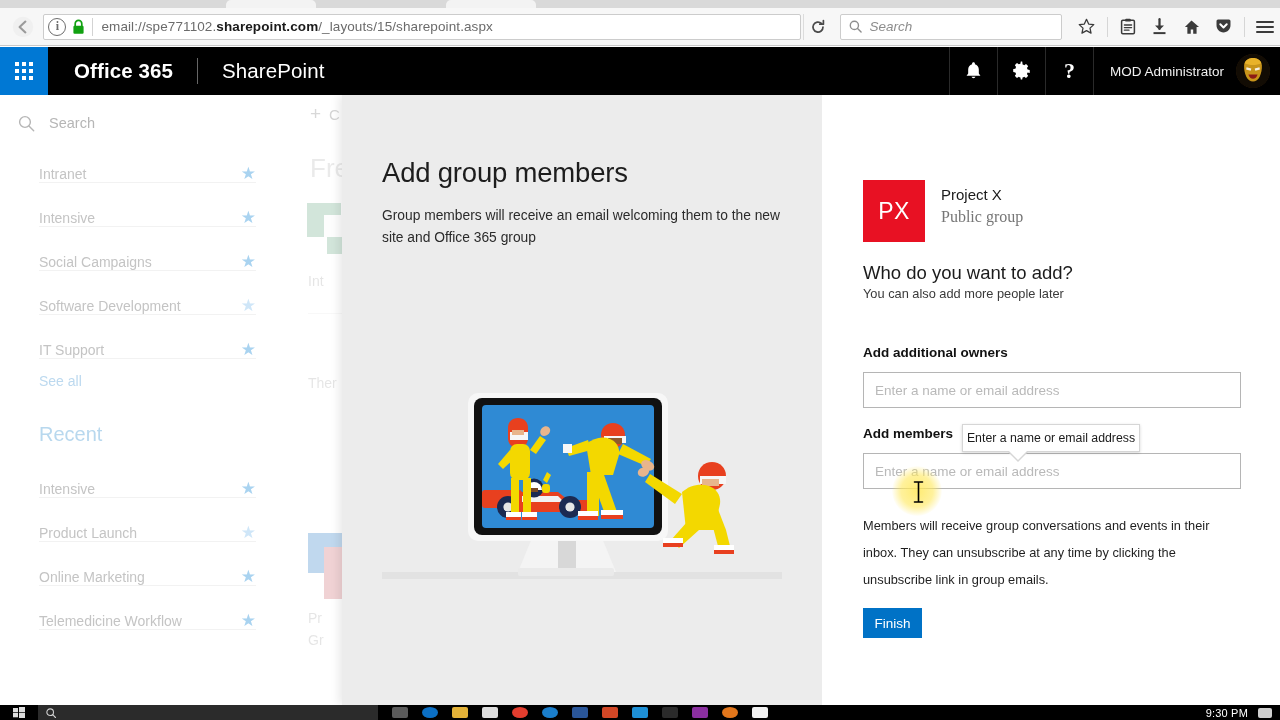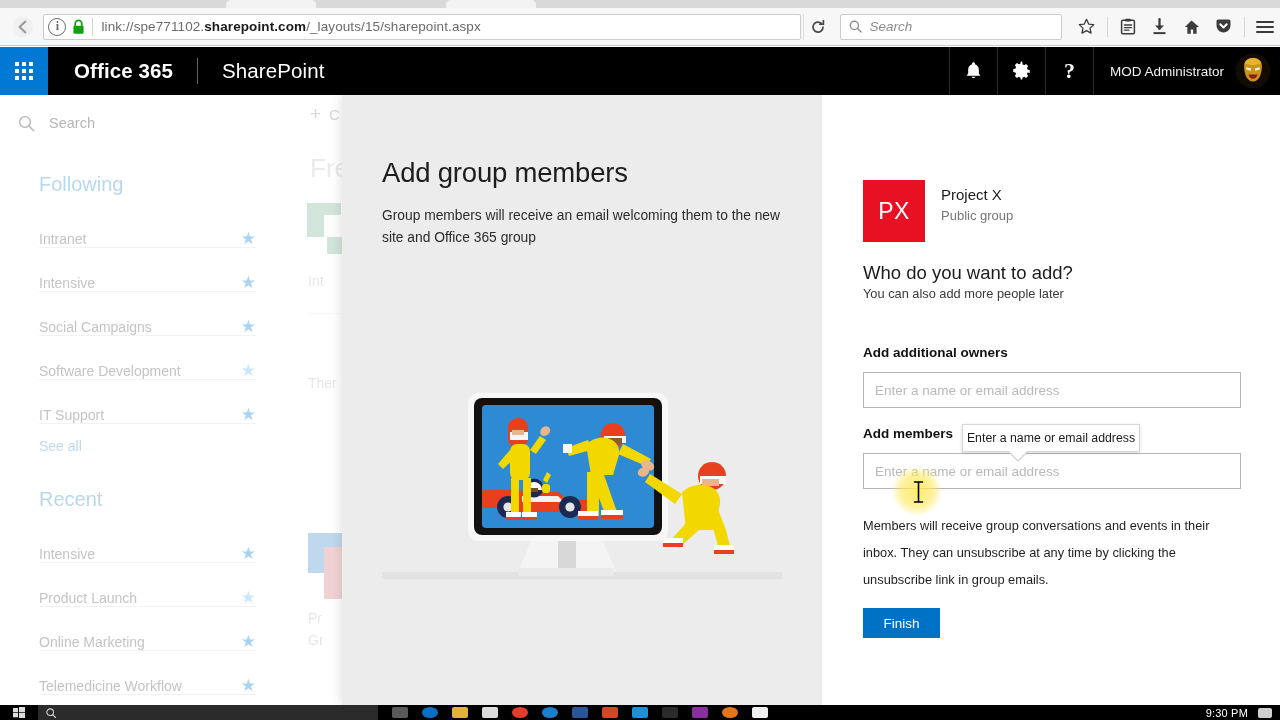--- a/index.html
+++ b/index.html
@@ -186,21 +186,21 @@
     position: absolute; top: 0; left: 480px; width: 458px; height: 610px;
     background: #fff;
   }
   .grp-head { position: absolute; top: 85px; left: 41px; display: flex; gap: 16px; align-items: flex-start; }
   .grp-logo {
     width: 62px; height: 62px; background: #e81123; color: #fff;
     display: flex; align-items: center; justify-content: center;
     font-size: 23px; letter-spacing: .5px;
   }
   .grp-name { font-size: 15px; color: #1b1b1b; padding-top: 6px; }
-  .grp-type { font-size: 13px; color: #767676; padding-top: 5px; }
+  .grp-type { font-size: 16px; color: #767676; padding-top: 5px; font-family: Liberation Serif, serif; }
 
   .q-title { position: absolute; top: 167px; left: 41px; font-size: 18.5px; color: #1b1b1b; }
   .q-sub { position: absolute; top: 191px; left: 41px; font-size: 12.8px; color: #3a3a3a; }
 
   .fld-label { position: absolute; left: 41px; font-size: 13.5px; font-weight: bold; color: #111; text-align: center; }
   .lbl-owners { top: 250px; }
   .lbl-members { top: 331px; }
   .fld {
     position: absolute; left: 41px; width: 378px; height: 36px;
     border: 1px solid #b5b5b5; background: #fff;
@@ -208,21 +208,21 @@
   }
   .fld-owners { top: 277px; }
   .fld-members { top: 358px; }
   .fld .ph { font-size: 13.5px; color: #b9b9b9; }
 
   .note {
     position: absolute; top: 417px; left: 41px; width: 382px;
     font-size: 12.8px; color: #1f1f1f; line-height: 27px;
   }
   .finish {
-    position: absolute; top: 513px; left: 41px; width: 77px; height: 30px;
+    position: absolute; top: 513px; left: 41px; width: 59px; height: 30px;
     background: #0072c6; color: #fff; font-size: 13.5px;
     display: flex; align-items: center; justify-content: center; border: none;
     font-family: "Liberation Sans", sans-serif; cursor: pointer;
   }
 
   
   .tooltip {
     position: absolute; left: 962px; top: 329px; width: 178px; height: 28px;
     background: #fff; border: 1px solid #d6d6d6;
     box-shadow: 0 1px 3px rgba(0,0,0,.16);
@@ -286,21 +286,21 @@
 
     <div class="urlbox">
       <span class="info-ico">i</span>
       <span class="lock-ico">
         <svg width="13" height="16" viewBox="0 0 13 16" aria-hidden="true">
           <path d="M3.2 7V4.7a3.3 3.3 0 0 1 6.6 0V7" fill="none" stroke="#11a111" stroke-width="1.7"></path>
           <rect x="1.4" y="6.8" width="10.2" height="8" rx="1.1" fill="#11a111"></rect>
         </svg>
       </span>
       <span class="url-sep"></span>
-      <span class="url-text"><span>link://spe771102.</span><b>sharepoint.com</b><span>/_layouts/15/sharepoint.aspx</span></span>
+      <span class="url-text"><span>email://spe771102.</span><b>sharepoint.com</b><span>/_layouts/15/sharepoint.aspx</span></span>
     </div>
 
     <div class="reload">
       <svg width="16" height="16" viewBox="0 0 16 16" aria-hidden="true">
         <path d="M13 8a5 5 0 1 1-1.6-3.6" fill="none" stroke="#4a4a4a" stroke-width="1.7" stroke-linecap="round"></path>
         <path d="M13.4 1.6v3.6h-3.6" fill="none" stroke="#4a4a4a" stroke-width="1.7" stroke-linecap="round" stroke-linejoin="round"></path>
       </svg>
     </div>
 
     <div class="searchbox">
@@ -405,21 +405,20 @@
 
     <div class="leftnav">
       <div class="ln-search">
         <svg width="17" height="17" viewBox="0 0 18 18" aria-hidden="true">
           <circle cx="7.4" cy="7.4" r="5.7" fill="none" stroke="#b6b6b6" stroke-width="1.5"></circle>
           <path d="M11.6 11.6 16.6 16.6" stroke="#b6b6b6" stroke-width="1.5" stroke-linecap="round"></path>
         </svg>
         <span class="ph">Search</span>
       </div>
 
-      <div class="ln-section">Following</div>
       <div class="ln-item">
         <span class="lbl">Intranet</span>
         <span class="star">★</span>
       </div>
       <div class="ln-item">
         <span class="lbl">Intensive</span>
         <span class="star">★</span>
       </div>
       <div class="ln-item">
         <span class="lbl">Social Campaigns</span>

